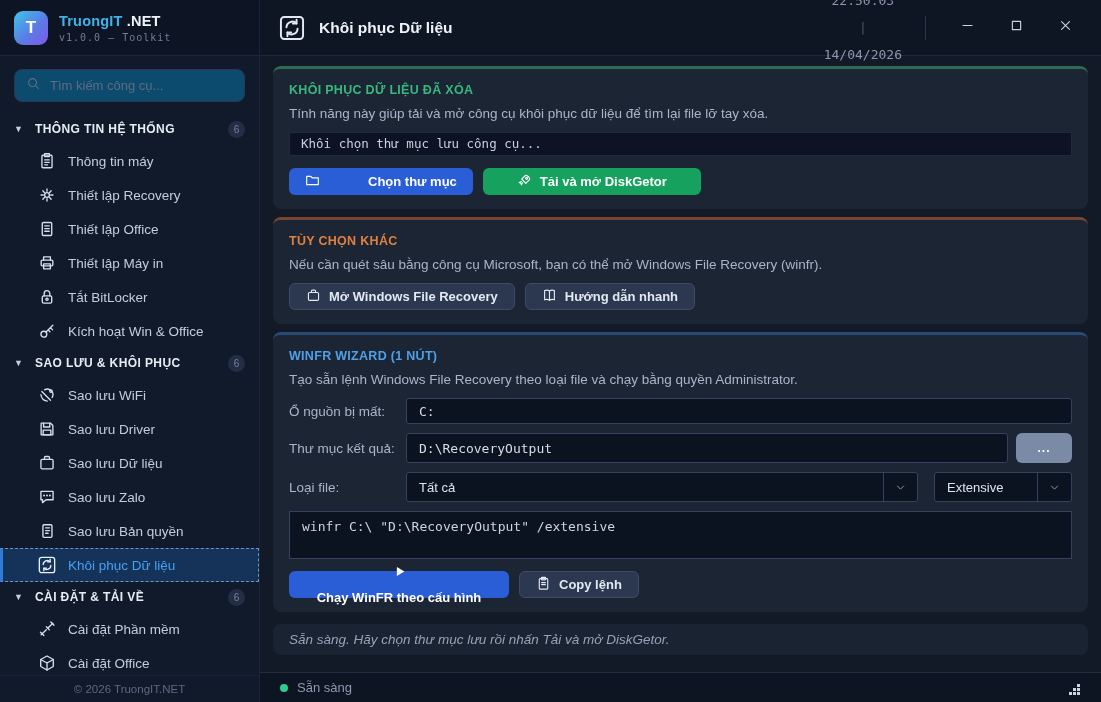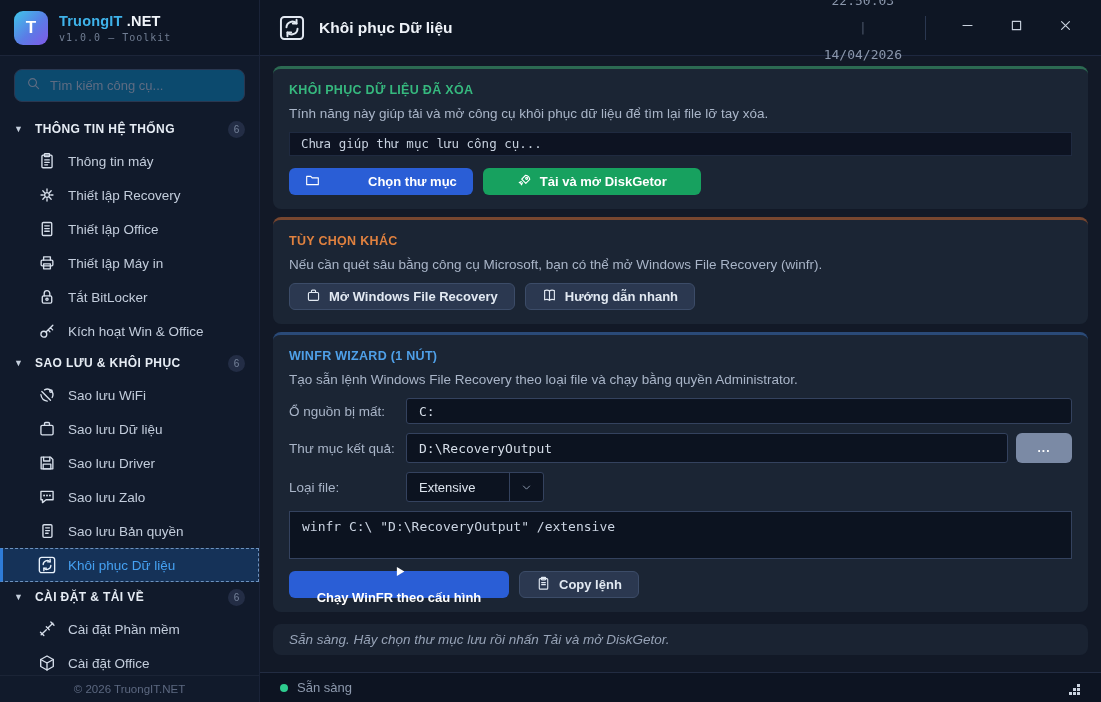--- a/index.html
+++ b/index.html
@@ -205,35 +205,35 @@
               <path d="M3.4 4.9l7.7 7.7"></path>
               <path d="M5.8 3.4a5 5 0 0 1 6.8 6.8"></path>
               <circle cx="11.5" cy="4.5" r="1.1"></circle>
             </svg>
           </span>
           <span class="item-label">Sao lưu WiFi</span>
         </div>
         <div class="side-item">
           <span class="item-icon">
             <svg viewBox="0 0 16 16" fill="none" stroke="currentColor" stroke-width="1.2" stroke-linecap="round" stroke-linejoin="round">
-              <rect x="2.6" y="4.8" width="10.8" height="8.4" rx="1.2"></rect>
-              <path d="M5.8 4.8V3.2a1 1 0 0 1 1-1h2.4a1 1 0 0 1 1 1v1.6"></path>
-            </svg>
-          </span>
-          <span class="item-label">Sao lưu Dữ liệu</span>
-        </div>
-        <div class="side-item">
-          <span class="item-icon">
-            <svg viewBox="0 0 16 16" fill="none" stroke="currentColor" stroke-width="1.2" stroke-linecap="round" stroke-linejoin="round">
               <path d="M2.8 2.8h8.4l2 2v8.4H2.8z"></path>
               <path d="M5 2.8v3.4h5.5V2.8"></path>
               <rect x="4.6" y="9" width="6.8" height="4.2"></rect>
             </svg>
           </span>
           <span class="item-label">Sao lưu Driver</span>
+        </div>
+        <div class="side-item">
+          <span class="item-icon">
+            <svg viewBox="0 0 16 16" fill="none" stroke="currentColor" stroke-width="1.2" stroke-linecap="round" stroke-linejoin="round">
+              <rect x="2.6" y="4.8" width="10.8" height="8.4" rx="1.2"></rect>
+              <path d="M5.8 4.8V3.2a1 1 0 0 1 1-1h2.4a1 1 0 0 1 1 1v1.6"></path>
+            </svg>
+          </span>
+          <span class="item-label">Sao lưu Dữ liệu</span>
         </div>
         <div class="side-item">
           <span class="item-icon">
             <svg viewBox="0 0 16 16" fill="none" stroke="currentColor" stroke-width="1.2" stroke-linecap="round" stroke-linejoin="round">
               <path d="M2.6 3h10.8v7.4H7.2L4 13v-2.6H2.6z"></path>
               <path stroke-width="1.7" d="M5.4 6.7h.01M8 6.7h.01M10.6 6.7h.01"></path>
             </svg>
           </span>
           <span class="item-label">Sao lưu Zalo</span>
         </div>
@@ -322,21 +322,21 @@
               <path d="M3.8 3.8l8.4 8.4M12.2 3.8l-8.4 8.4"></path>
             </svg></span>
         </div>
     </header>
 
     <div class="content">
 
       <section class="card green">
         <h2 class="card-title">KHÔI PHỤC DỮ LIỆU ĐÃ XÓA</h2>
         <p class="card-desc">Tính năng này giúp tải và mở công cụ khôi phục dữ liệu để tìm lại file lỡ tay xóa.</p>
-        <div class="pathbox">Chưa giúp thư mục lưu công cụ...</div>
+        <div class="pathbox">Khôi chọn thư mục lưu công cụ...</div>
         <div class="btn-row">
           <button class="btn btn-blue">
             <span><svg viewBox="0 0 16 16" fill="none" stroke="currentColor" stroke-width="1.2" stroke-linecap="round" stroke-linejoin="round">
                   <path d="M1.8 3.6h4.4l1.4 1.6h6.6v7.2H1.8z"></path>
                 </svg></span>
             <span>Chọn thư mục</span>
           </button>
           <button class="btn btn-green">
             <span><svg viewBox="0 0 16 16" fill="none" stroke="currentColor" stroke-width="1.2" stroke-linecap="round" stroke-linejoin="round">
                   <path d="M9.2 2.4c2.6.4 4 1.8 4.4 4.4l-4.2 4.2-4.4-4.4z"></path>
@@ -379,20 +379,28 @@
         </div>
 
         <div class="frow">
           <span class="flabel">Thư mục kết quả:</span>
           <input class="finput tall" value="D:\RecoveryOutput" style="">
           <button class="browse-btn">...</button>
         </div>
 
         <div class="frow">
           <span class="flabel">Loại file:</span>
+          <div class="combo combo-main">
+            <span class="combo-value">Tất cả</span>
+            <span class="combo-chev">
+                <svg viewBox="0 0 16 16" fill="none" stroke="currentColor" stroke-width="1.2" stroke-linecap="round" stroke-linejoin="round">
+                  <path d="M4.2 6.2L8 10l3.8-3.8"></path>
+                </svg>
+              </span>
+          </div>
           <div class="combo combo-mode">
             <span class="combo-value">Extensive</span>
             <span class="combo-chev">
                 <svg viewBox="0 0 16 16" fill="none" stroke="currentColor" stroke-width="1.2" stroke-linecap="round" stroke-linejoin="round">
                   <path d="M4.2 6.2L8 10l3.8-3.8"></path>
                 </svg>
               </span>
           </div>
         </div>
 

